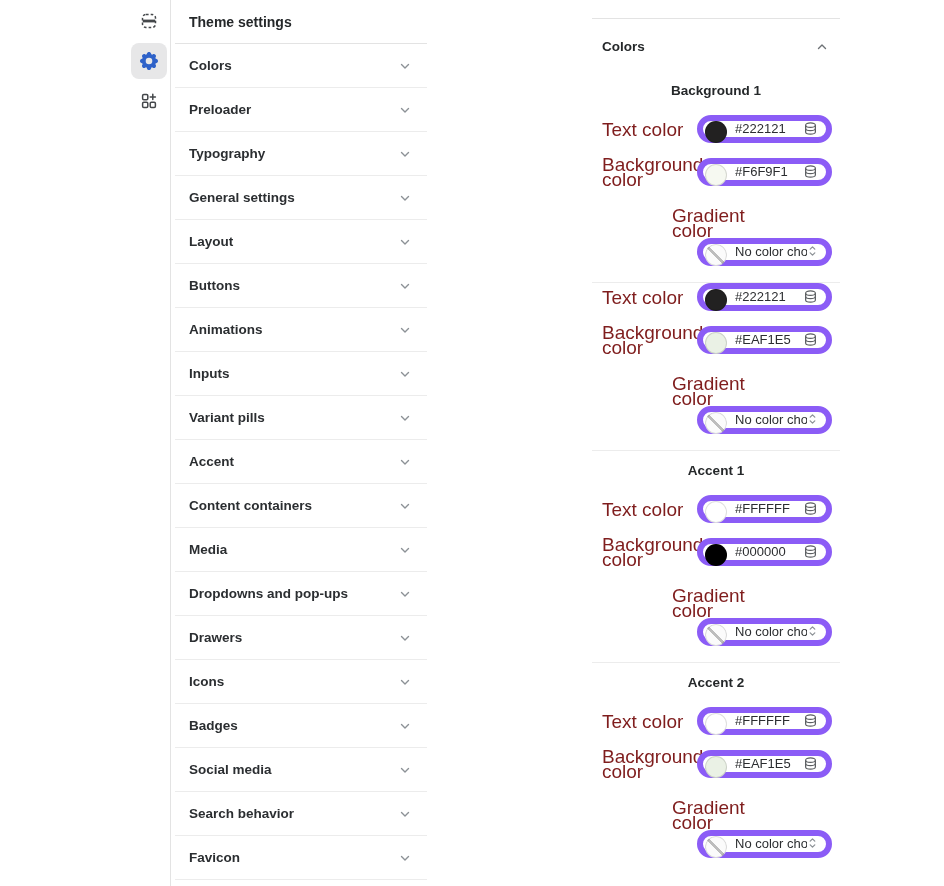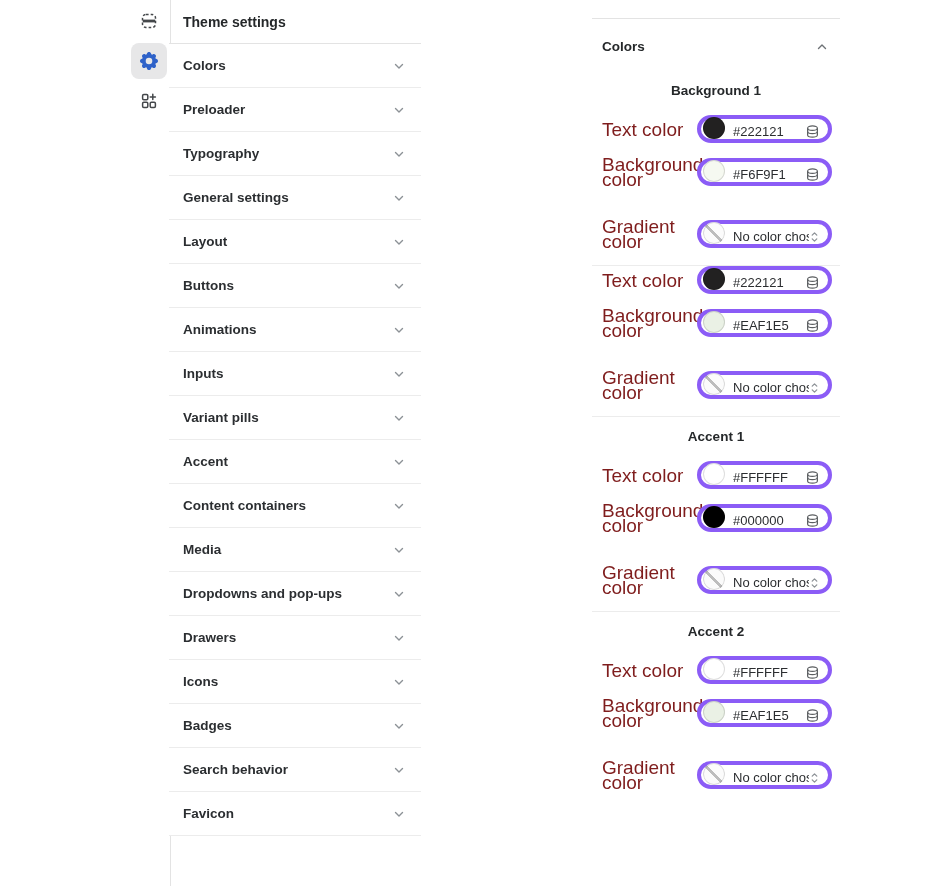--- a/index.html
+++ b/index.html
@@ -9,47 +9,47 @@
     font-family:"Liberation Sans", sans-serif; color:#303030;
   }
   
   .rail-btn { position:absolute; display:flex; align-items:center; justify-content:center; cursor:pointer; }
   .rail-sections { left:139px; top:11px; width:20px; height:20px; }
   .rail-settings { left:131px; top:43px; width:36px; height:36px; background:#e7e7e8; border-radius:8px; }
   .rail-apps { left:139px; top:91px; width:20px; height:20px; }
   .v-divider { position:absolute; left:170px; top:0; bottom:0; width:1px; background:#e3e3e3; }
 
   
-  .sidebar { position:absolute; left:169px; top:0; width:252px; }
+  .sidebar { position:absolute; left:175px; top:0; width:252px; }
   .sidebar-title {
     height:44px; display:flex; align-items:center; padding:0 14px;
     font-size:14px; font-weight:700; color:#25282a; border-bottom:1px solid #e3e3e3;
   }
   .sidebar-row {
     height:44px; display:flex; align-items:center; justify-content:space-between;
     padding:0 16px 0 14px; border-bottom:1px solid #ececec; cursor:pointer; background:#fff;
   }
   .sidebar-row .lbl { font-size:13.5px; font-weight:600; color:#2b2e31; }
   .chev { display:flex; align-items:center; }
 
   
   .inspector { position:absolute; left:592px; top:18px; width:248px; border-top:1px solid #e3e3e3; }
   .inspector-header { display:flex; align-items:flex-start; justify-content:space-between; padding:20px 12px 0 10px; }
   .inspector-header .ttl { font-size:13.5px; font-weight:700; color:#25282a; line-height:16px; }
   .collapse-btn { cursor:pointer; display:flex; align-items:center; margin-top:2px; }
   .group-heading { font-size:13.5px; font-weight:700; color:#25282a; line-height:16px; margin:12px 10px 16px 10px;text-align:center; }
   .group-heading.first { margin-top:28px; }
   .group-divider { height:1px; background:#ececec; margin-top:16px; }
   .field-row { display:flex; align-items:center; margin:0 8px 14px 10px; }
-  .field-row.gradient { margin-top:32px; margin-bottom:16px; }
+  .field-row.gradient { margin-top:21px; margin-bottom:16px;flex-direction:column; }
   .field-label { width:90px; font-size:19px; color:#7f1d1d; line-height:15px; flex:none; }
   .pill {
     margin-left:auto; width:135px; height:28px; background:#fff;
-    border:4px solid #8b5cf6; border-radius:14px;
-    display:flex; align-items:flex-end; padding:0 8px 0 2px; cursor:pointer;
+    border:6px solid #8b5cf6; border-radius:14px;
+    display:flex; align-items:flex-start; padding:0 8px 0 2px; cursor:pointer;
   }
   .swatch {
     width:22px; height:22px; border-radius:50%; flex:none;
     box-shadow: inset 0 0 0 1px rgba(0,0,0,0.13);
   }
   .swatch.none {
     background-color:#fbfbfb;
     background-image:linear-gradient(45deg, transparent 44%, #bdbdbd 44%, #bdbdbd 53%, transparent 53%);
   }
   .pill .val { font-size:13px; color:#2b2d30; margin-left:8px; white-space:nowrap; overflow:hidden; flex:1; }
@@ -210,20 +210,28 @@
   </div>
   <div class="sidebar-row">
     <span class="lbl">Badges</span>
     <span class="chev">
         <svg width="12" height="12" viewBox="0 0 12 12">
           <path d="M2.5 4.5 6 8l3.5-3.5" fill="none" stroke="#8c9196" stroke-width="1.4" stroke-linecap="round" stroke-linejoin="round"></path>
         </svg>
       </span>
   </div>
   <div class="sidebar-row">
+    <span class="lbl">Social media</span>
+    <span class="chev">
+        <svg width="12" height="12" viewBox="0 0 12 12">
+          <path d="M2.5 4.5 6 8l3.5-3.5" fill="none" stroke="#8c9196" stroke-width="1.4" stroke-linecap="round" stroke-linejoin="round"></path>
+        </svg>
+      </span>
+  </div>
+  <div class="sidebar-row">
     <span class="lbl">Search behavior</span>
     <span class="chev">
         <svg width="12" height="12" viewBox="0 0 12 12">
           <path d="M2.5 4.5 6 8l3.5-3.5" fill="none" stroke="#8c9196" stroke-width="1.4" stroke-linecap="round" stroke-linejoin="round"></path>
         </svg>
       </span>
   </div>
   <div class="sidebar-row">
     <span class="lbl">Favicon</span>
     <span class="chev">

